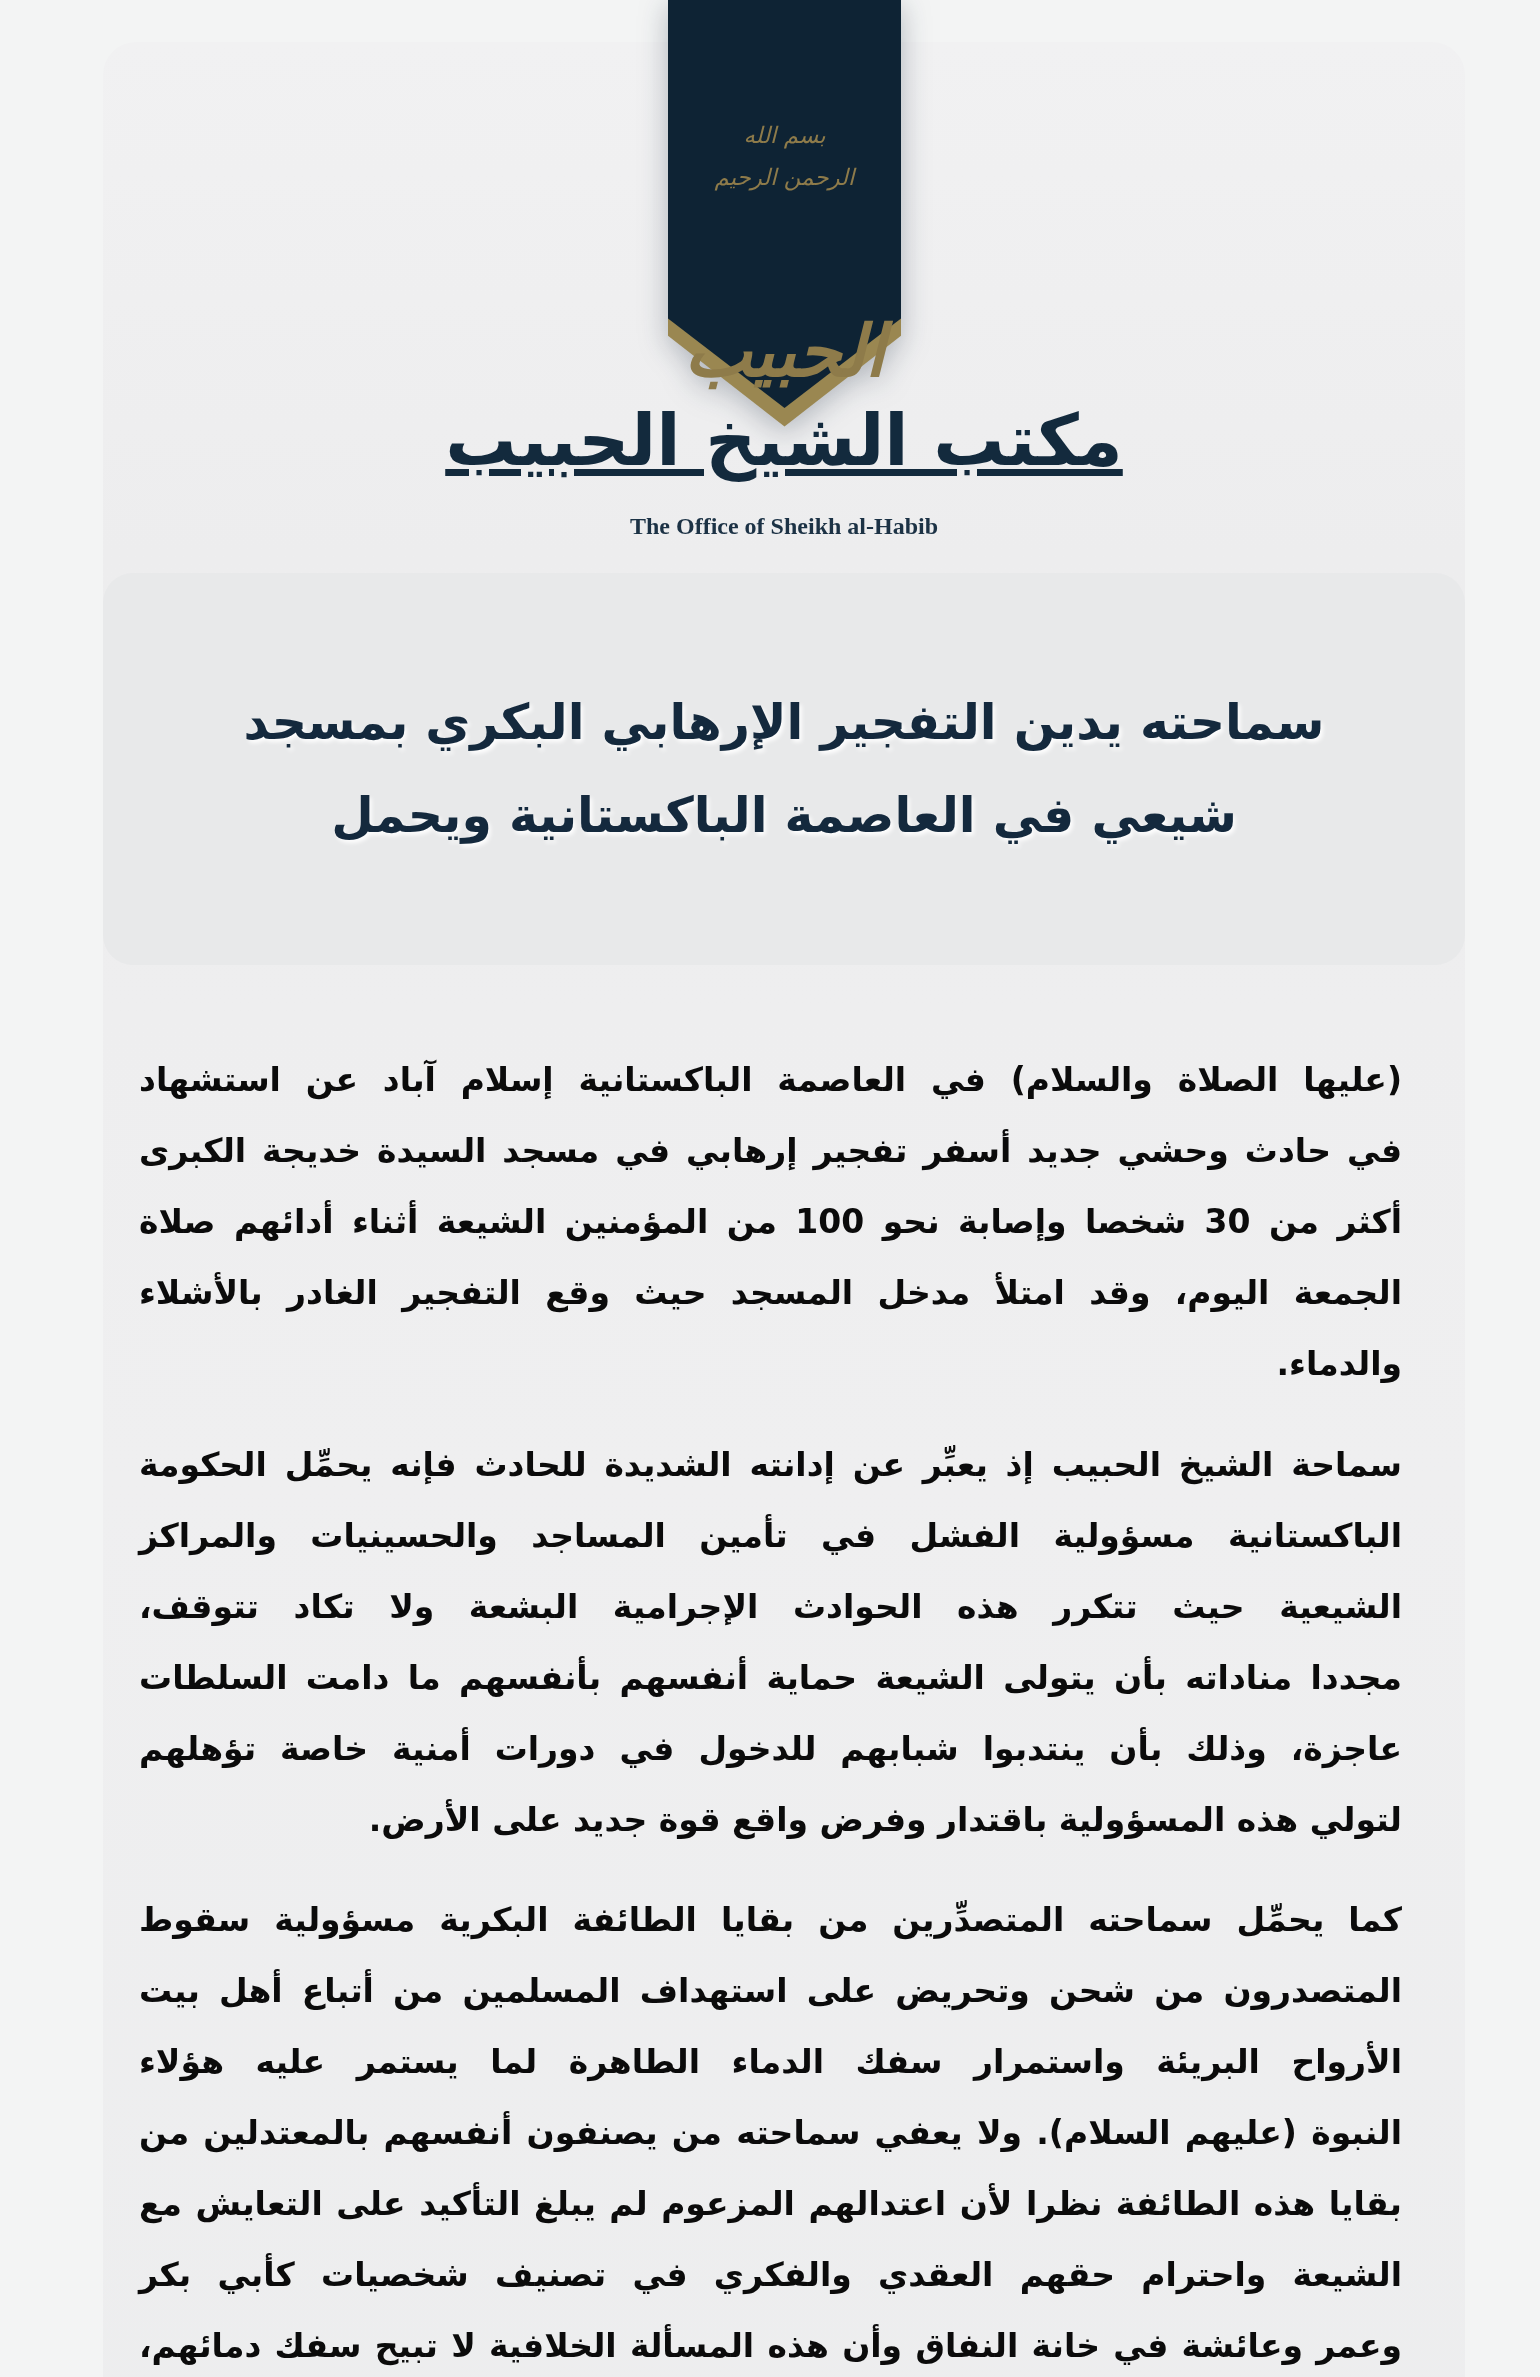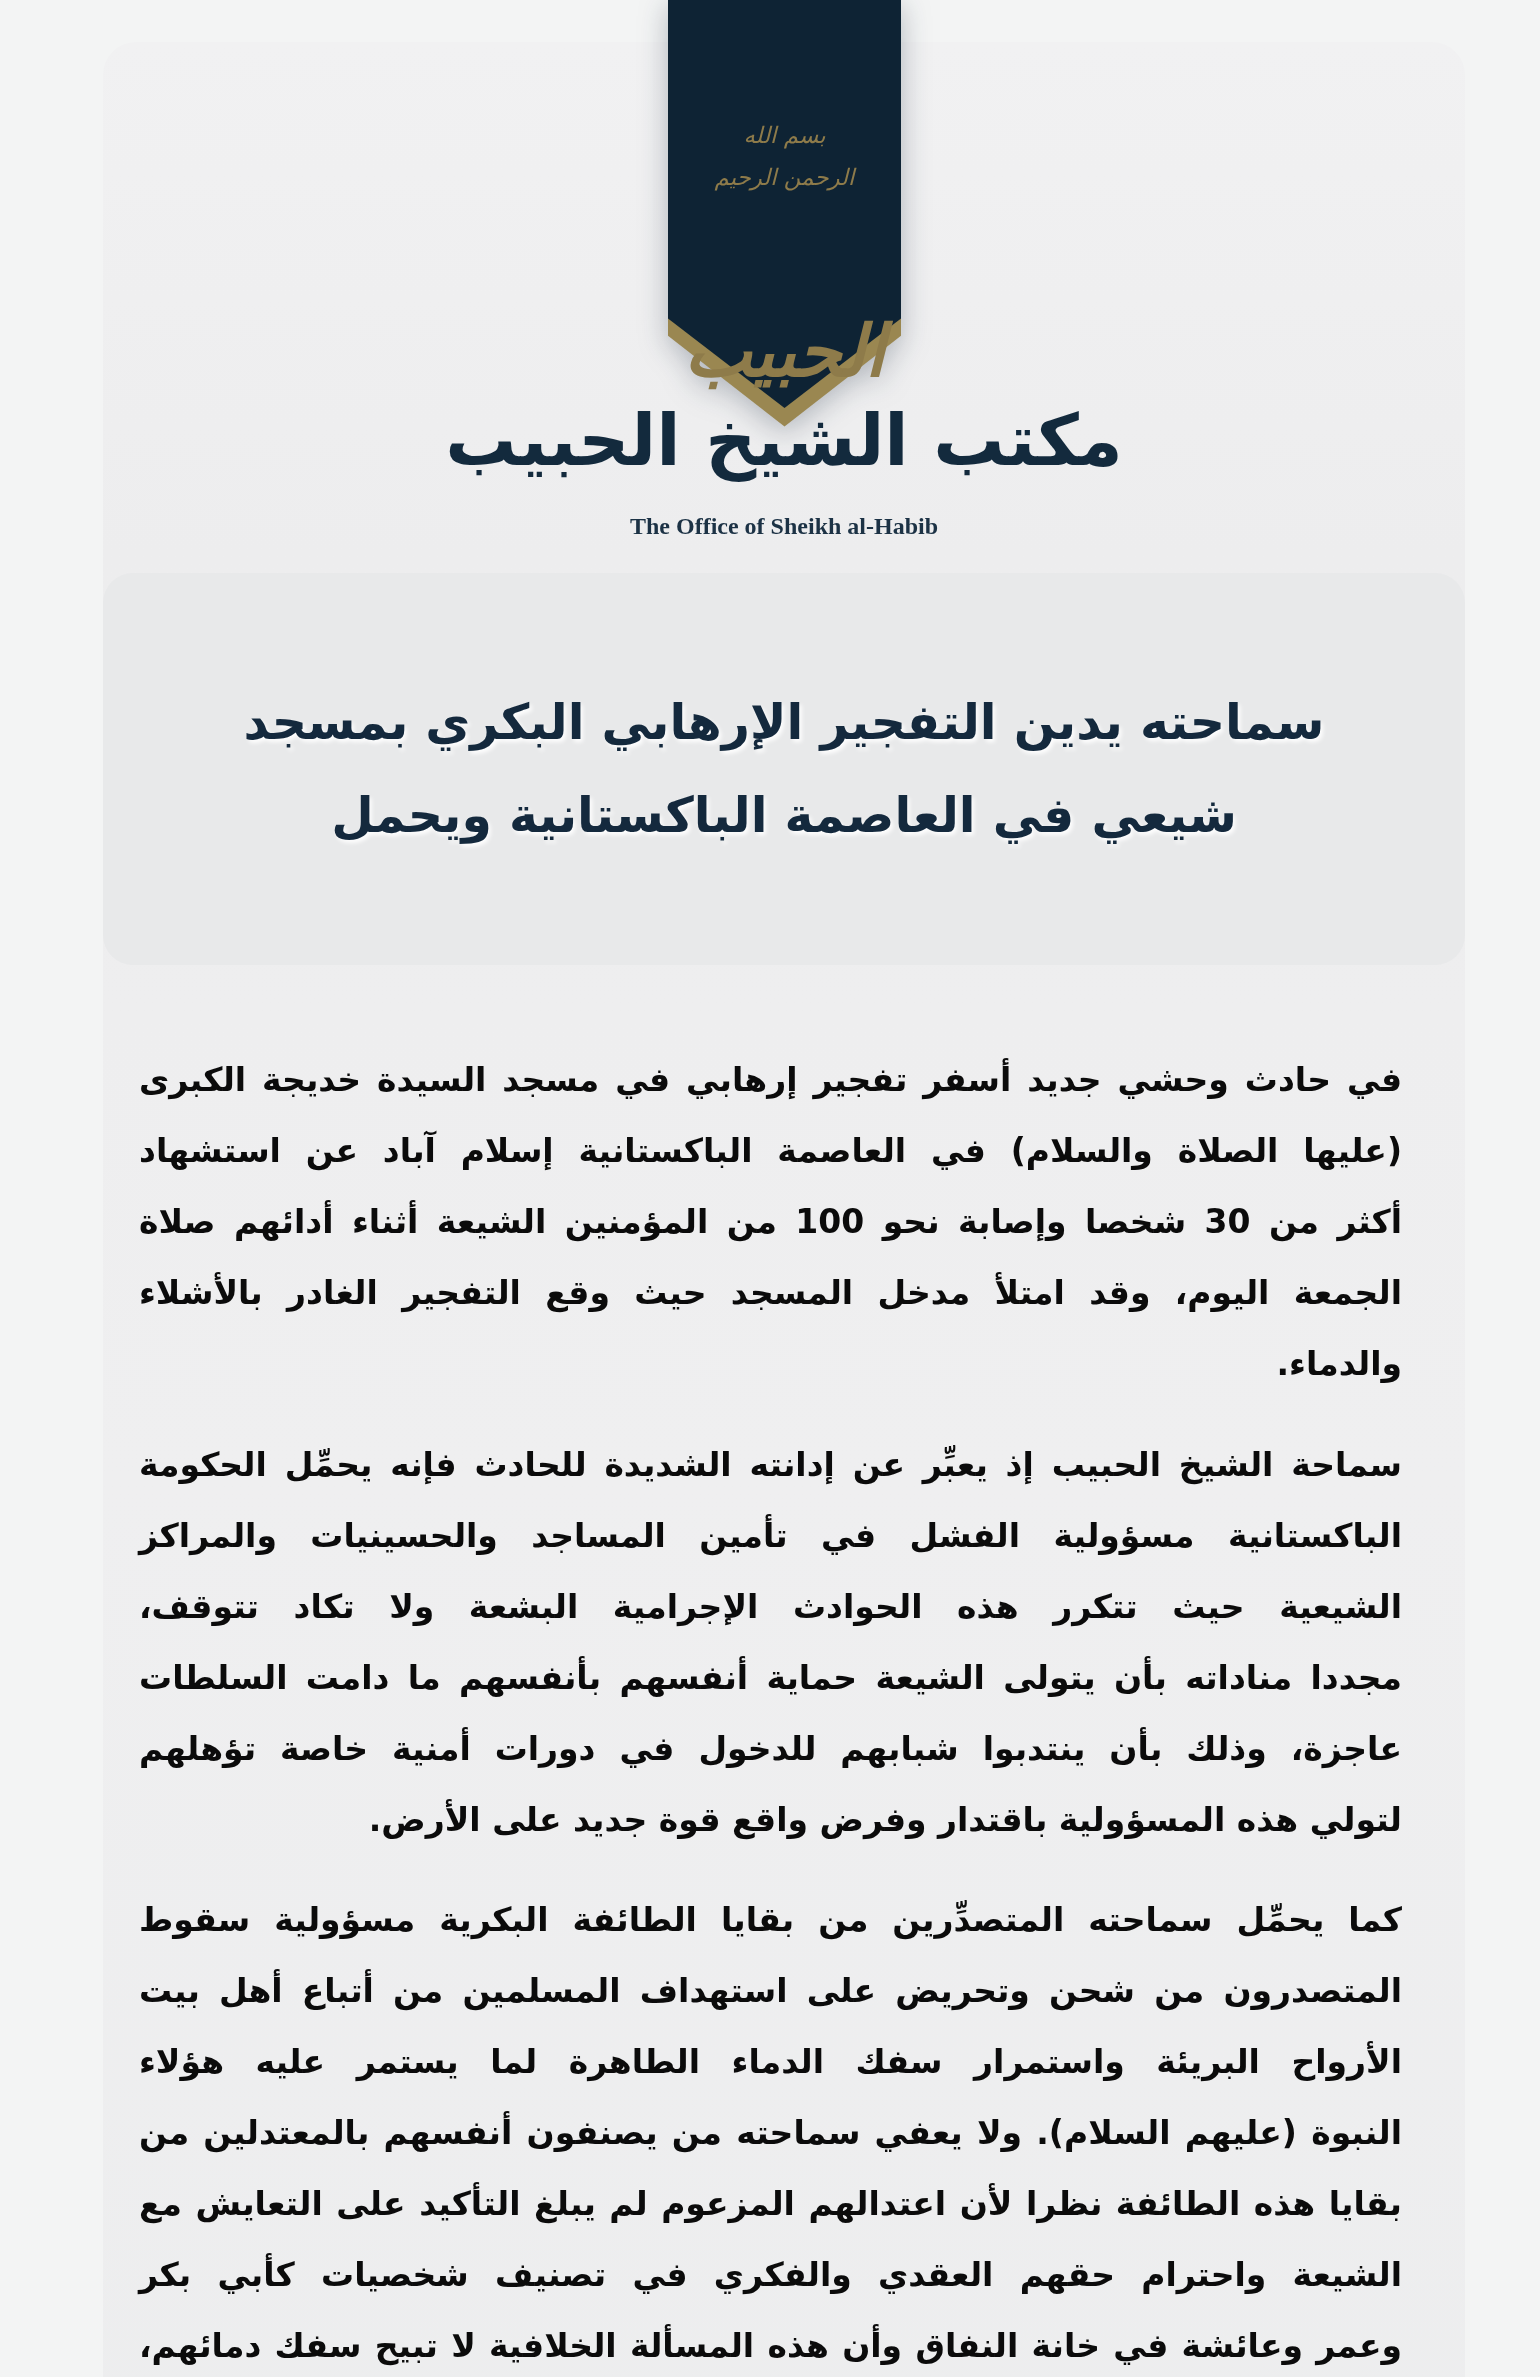--- a/index.html
+++ b/index.html
@@ -17,21 +17,21 @@
   
   .banner{
     position:absolute;left:668px;top:0;width:204px;height:428px;
     filter:drop-shadow(0 6.7px 14.3px rgba(10,30,50,.28));
     font-style:italic;
   }
   
   .brand-ar{
     position:absolute;left:103px;top:402px;width:1362px;
     text-align:center;direction:rtl;
-    font-size:71px;font-weight:bold;color:#132a3d;line-height:1.1;
+    font-size:71px;font-weight:bold;color:#132a3d;line-height:1.1;text-decoration:underline;
   }
   .brand-en{
     position:absolute;left:103px;top:513px;width:1362px;
     text-align:center;
     font-family:Liberation Serif, serif;
     font-size:24px;font-weight:bold;color:#1c3245;letter-spacing:0px;
   }
   
   .headline-box{
     position:absolute;left:103px;top:573px;width:1362px;height:392px;
@@ -72,22 +72,22 @@
 <div class="brand-ar">مكتب الشيخ الحبيب</div>
 <div class="brand-en">The Office of Sheikh al-Habib</div>
 
 <div class="headline-box">
     <div class="hline">سماحته يدين التفجير الإرهابي البكري بمسجد</div>
     <div class="hline">شيعي في العاصمة الباكستانية ويحمل</div>
   </div>
 
 <div class="body-text">
     <div class="para">
+      <div class="bline">(عليها الصلاة والسلام) في العاصمة الباكستانية إسلام آباد عن استشهاد</div>
       <div class="bline">في حادث وحشي جديد أسفر تفجير إرهابي في مسجد السيدة خديجة الكبرى</div>
-      <div class="bline">(عليها الصلاة والسلام) في العاصمة الباكستانية إسلام آباد عن استشهاد</div>
       <div class="bline">أكثر من 30 شخصا وإصابة نحو 100 من المؤمنين الشيعة أثناء أدائهم صلاة</div>
       <div class="bline">الجمعة اليوم، وقد امتلأ مدخل المسجد حيث وقع التفجير الغادر بالأشلاء</div>
       <div class="bline last">والدماء.</div>
     </div>
     <div class="para">
       <div class="bline">سماحة الشيخ الحبيب إذ يعبِّر عن إدانته الشديدة للحادث فإنه يحمِّل الحكومة</div>
       <div class="bline">الباكستانية مسؤولية الفشل في تأمين المساجد والحسينيات والمراكز</div>
       <div class="bline">الشيعية حيث تتكرر هذه الحوادث الإجرامية البشعة ولا تكاد تتوقف،</div>
       <div class="bline">مجددا مناداته بأن يتولى الشيعة حماية أنفسهم بأنفسهم ما دامت السلطات</div>
       <div class="bline">عاجزة، وذلك بأن ينتدبوا شبابهم للدخول في دورات أمنية خاصة تؤهلهم</div>

